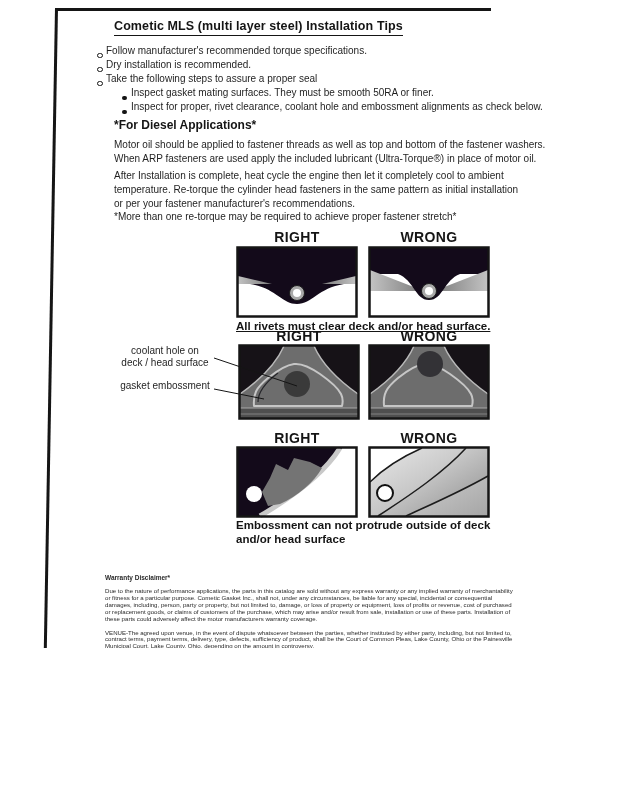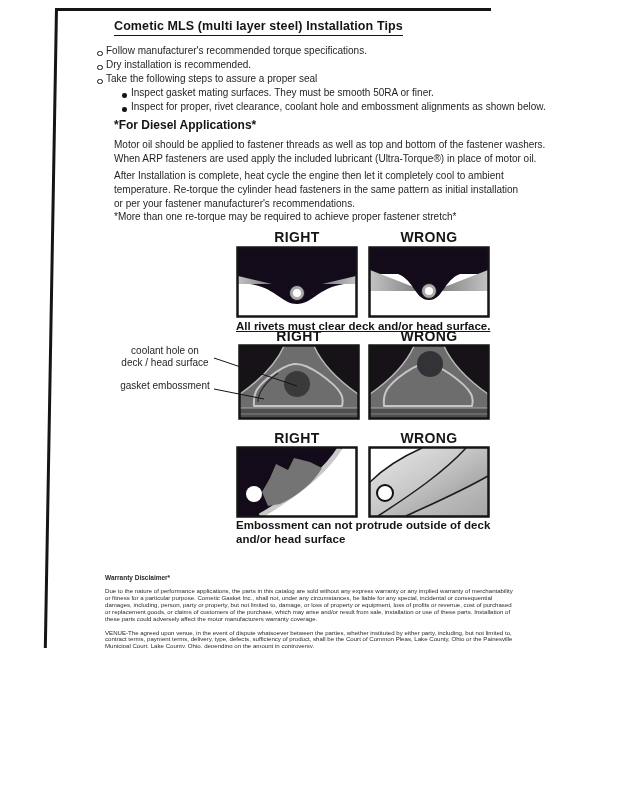--- a/index.html
+++ b/index.html
@@ -18,21 +18,21 @@
     overflow:hidden;
   }
   .rule-top{position:absolute;left:57px;top:8px;width:434px;height:2.5px;background:var(--ink);}
   .rule-left{position:absolute;left:55px;top:8px;width:2.5px;height:783px;background:var(--ink);
     transform:rotate(1deg);transform-origin:top left;}
   .title{
     position:absolute;left:114px;top:19px;font-size:12.5px;font-weight:700;color:var(--ink);
     border-bottom:1.5px solid var(--ink);padding-bottom:1.5px;letter-spacing:0.1px;white-space:nowrap;
   }
   .bullets{position:absolute;left:97px;top:44px;width:480px;font-size:10px;line-height:14px;}
-  .b-row{display:flex;align-items:center;}
+  .b-row{display:flex;align-items:flex-end;}
   .b-row.sub{margin-left:25px;}
   .marker{flex:0 0 9px;margin-top:4.5px;}
   .o-dot{display:block;width:3.5px;height:3.5px;border:1px solid var(--ink);border-radius:50%;}
   .f-dot{display:block;width:4.5px;height:4.5px;background:var(--ink);border-radius:50%;}
   .section-head{position:absolute;left:114px;top:118px;font-size:12px;font-weight:700;color:var(--ink);}
   .para{position:absolute;left:114px;width:470px;font-size:10px;line-height:14px;white-space:pre-line;}
   .p1{top:138px;}
   .p2{top:169px;}
   .p3{top:210px;}
   .dg-head{position:absolute;width:122px;text-align:center;font-size:14px;font-weight:700;
@@ -85,21 +85,21 @@
     <div class="b-row sub">
       <span class="marker">
           <span class="f-dot"></span>
         </span>
       <span>Inspect gasket mating surfaces.  They must be smooth 50RA or finer.</span>
     </div>
     <div class="b-row sub">
       <span class="marker">
           <span class="f-dot"></span>
         </span>
-      <span>Inspect for proper, rivet clearance, coolant hole and embossment alignments as shown below.</span>
+      <span>Inspect for proper, rivet clearance, coolant hole and embossment alignments as check below.</span>
     </div>
   </div>
 
   <div class="section-head">*For Diesel Applications*</div>
   <div class="para p1">Motor oil should be applied to fastener threads as well as top and bottom of the fastener washers.
 When ARP fasteners are used apply the included lubricant (Ultra-Torque®) in place of motor oil.</div>
   <div class="para p3">*More than one re-torque may be required to achieve proper fastener stretch*</div>
   <div class="para p2">After Installation is complete, heat cycle the engine then let it completely cool to ambient
 temperature. Re-torque the cylinder head fasteners in the same pattern as initial installation
 or per your fastener manufacturer's recommendations.</div>

